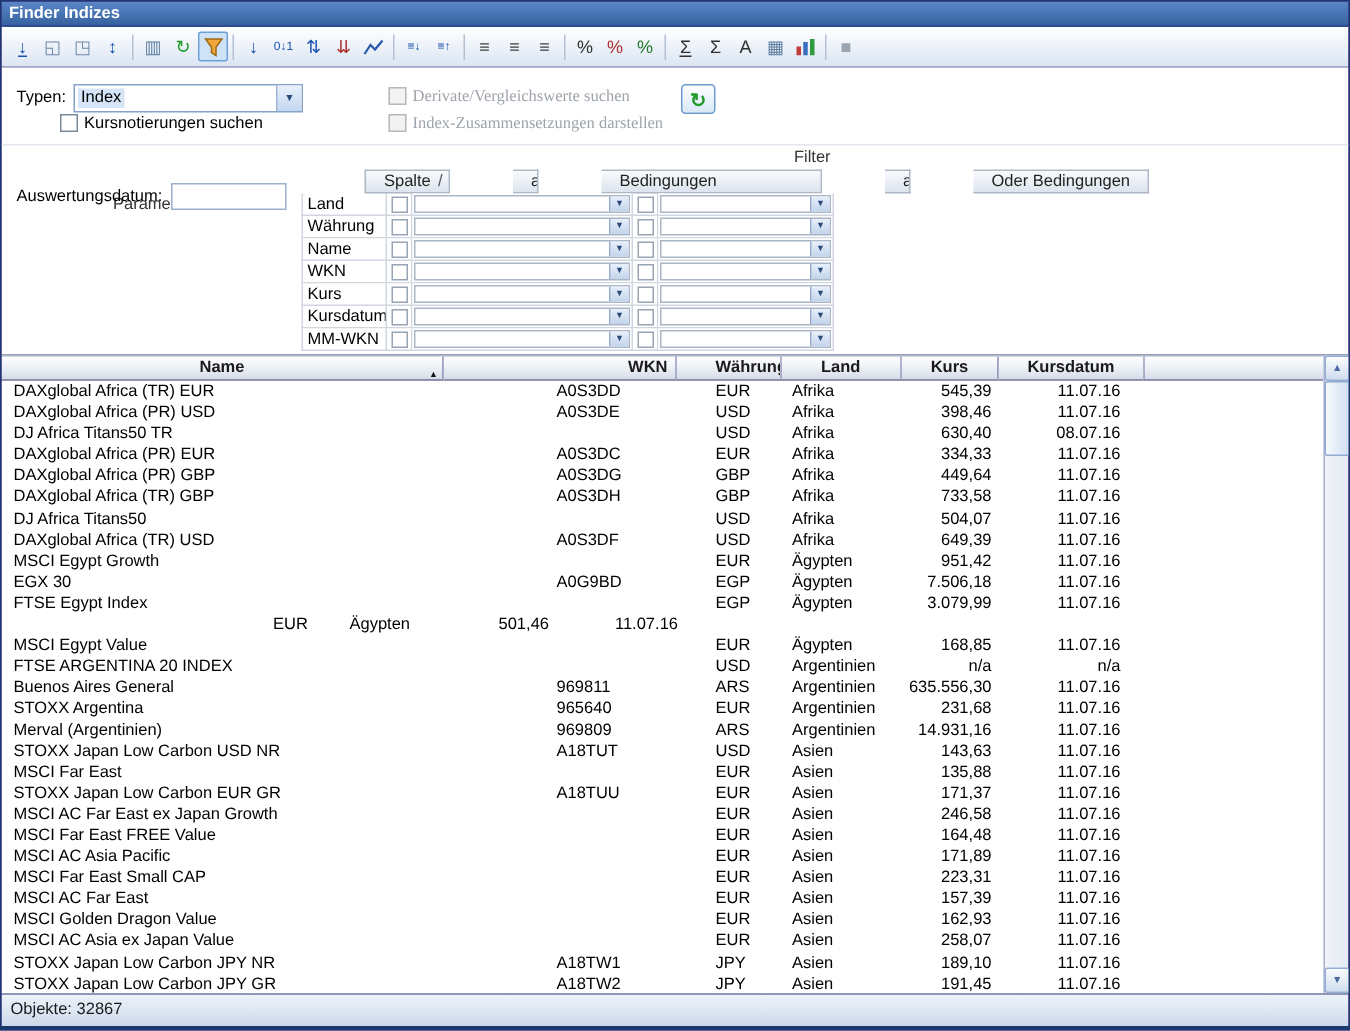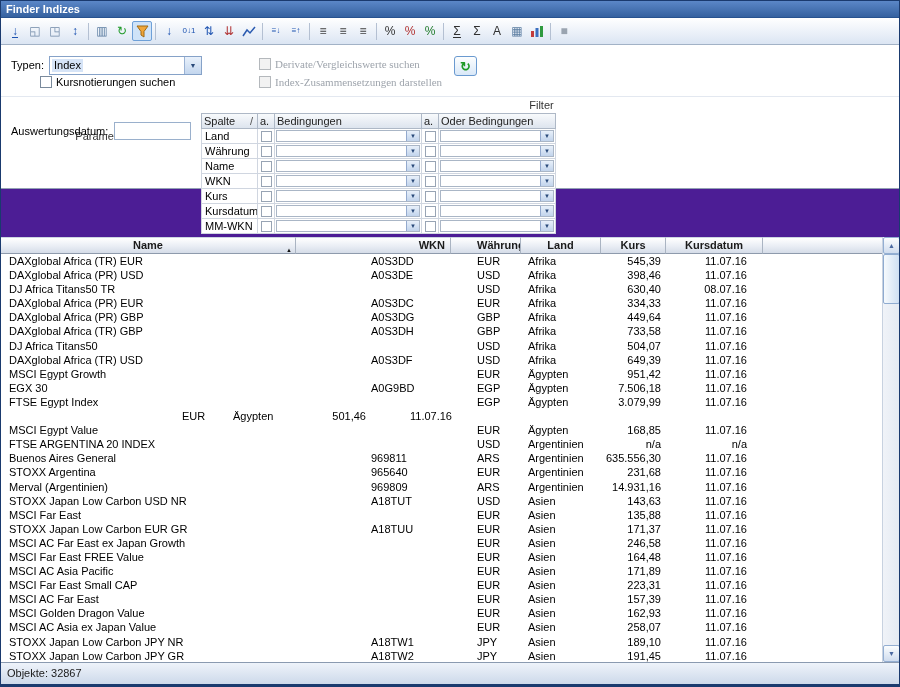--- a/index.html
+++ b/index.html
@@ -16,21 +16,21 @@
   .toolbar { position:absolute; top:17px; left:0; right:0; height:27px;
              background:linear-gradient(#ffffff,#dbe5f3); border-bottom:1px solid #a2b2c6;
              display:flex; align-items:center; padding:0 4px; }
   .tbtn { width:20px; height:20px; display:flex; align-items:center; justify-content:center;
           border:1px solid transparent; border-radius:2px; font-size:12px; flex:none; }
   .tbtn span { display:inline-block; line-height:12px; }
   .tbtn.active { background:#cfe3f8; border-color:#6ea0d8; }
   .tsep { width:1px; height:17px; background:#b4c0d2; margin:0 3px; flex:none; }
 
   
-  .panel { position:absolute; top:44px; left:0; right:0; height:144px; background:#fff;
+  .panel { position:absolute; top:44px; left:0; right:0; height:192px; background:#fff;
            border-bottom:1px solid #93a1b4; font-size:11px; }
   .lbl { position:absolute; color:#000; }
   .select { position:absolute; left:48px; top:11px; width:153px; height:19px;
             border:1px solid #86a2c8; background:#fff; }
   .select-text { position:absolute; left:2px; top:2px; padding:0 2px; background:#d6e4f7; line-height:13px; }
   .select-btn { position:absolute; right:0; top:0; bottom:0; width:17px;
                 background:linear-gradient(#e9f1fb,#c3d6ee); border-left:1px solid #9ab2d4;
                 color:#2a4a7a; font-size:7px; display:flex; align-items:center; justify-content:center; }
   .cb-row { position:absolute; display:flex; align-items:center; gap:4px; }
   .chkbox { width:12px; height:12px; border:1px solid #7a8a9c; background:#fff; flex:none; }
@@ -45,22 +45,22 @@
               border-top:1px solid #e3e8f0; color:#333; }
   .sec-param { position:absolute; left:0; width:200px; text-align:center; top:2px;margin-top:31px; }
   .sec-filter { position:absolute; left:200px; width:681px; text-align:center; top:2px; }
   .datefield { position:absolute; left:113px; top:77px; width:77px; height:18px;
                border:1px solid #9ab0cc; font-family:"Liberation Sans",sans-serif; font-size:11px; padding:0 3px; }
 
   
   .filtergrid { position:absolute; left:200px; top:68px; }
   .fghead { display:flex; }
   .fh { background:linear-gradient(#f8fafc,#dde4ee); border:1px solid #aeb8c6; border-left:none;
-        height:16px; line-height:15px; padding-left:2px; color:#222; position:relative;
-        white-space:nowrap; overflow:hidden; }
+        height:16px; line-height:15px; padding-left:12px; color:#222; position:relative;
+        white-space:nowrap; overflow:hidden;margin-left:42px; }
   .fh:first-child { border-left:1px solid #aeb8c6; }
   .fc-label { width:57px; } .fc-chk { width:17px; } .fc-combo { width:147px; } .fc-combo2 { width:117px; }
   .fsort { position:absolute; right:4px; top:0; color:#555; }
   .frow { display:flex; height:15px; }
   .frow .fc { border-right:1px solid #d0d6e0; border-bottom:1px solid #d0d6e0; background:#fff; }
   .frow .fc-label { padding-left:3px; line-height:14px; border-left:1px solid #d0d6e0;
                     white-space:nowrap; overflow:hidden; }
   .frow .fc-chk { display:flex; align-items:center; justify-content:center; }
   .frow .chk { width:11px; height:11px; border:1px solid #98a4b4; background:#fff; }
   .frow .fc-combo, .frow .fc-combo2 { position:relative; }

